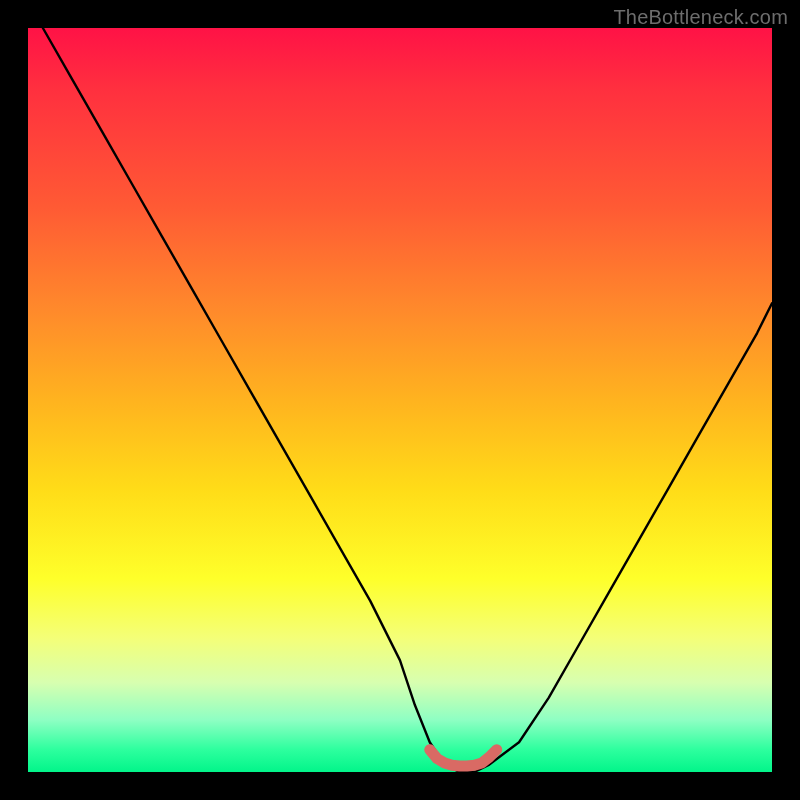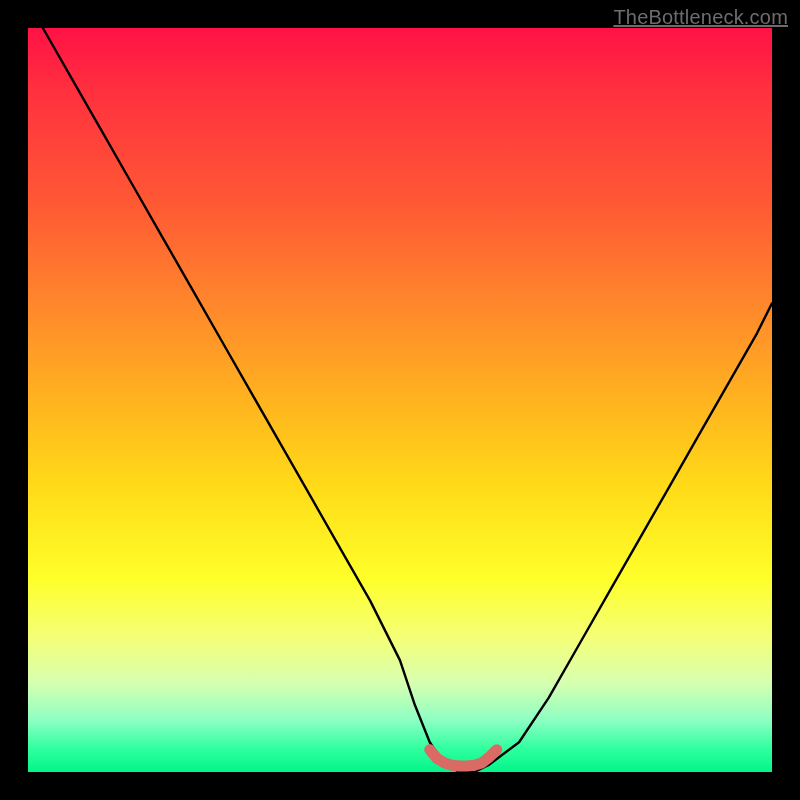--- a/index.html
+++ b/index.html
@@ -44,21 +44,20 @@
   }
   .watermark {
     position: absolute;
     top: 6px;
     right: 12px;
     color: #6d6d6d;
     font-size: 20px;
     font-weight: 500;
     letter-spacing: 0.2px;
     user-select: none;
-    text-decoration: underline;
   }
   svg.curve {
     position: absolute;
     left: 0;
     top: 0;
     width: 744px;
     height: 744px;
     overflow: visible;
   }
 </style>

